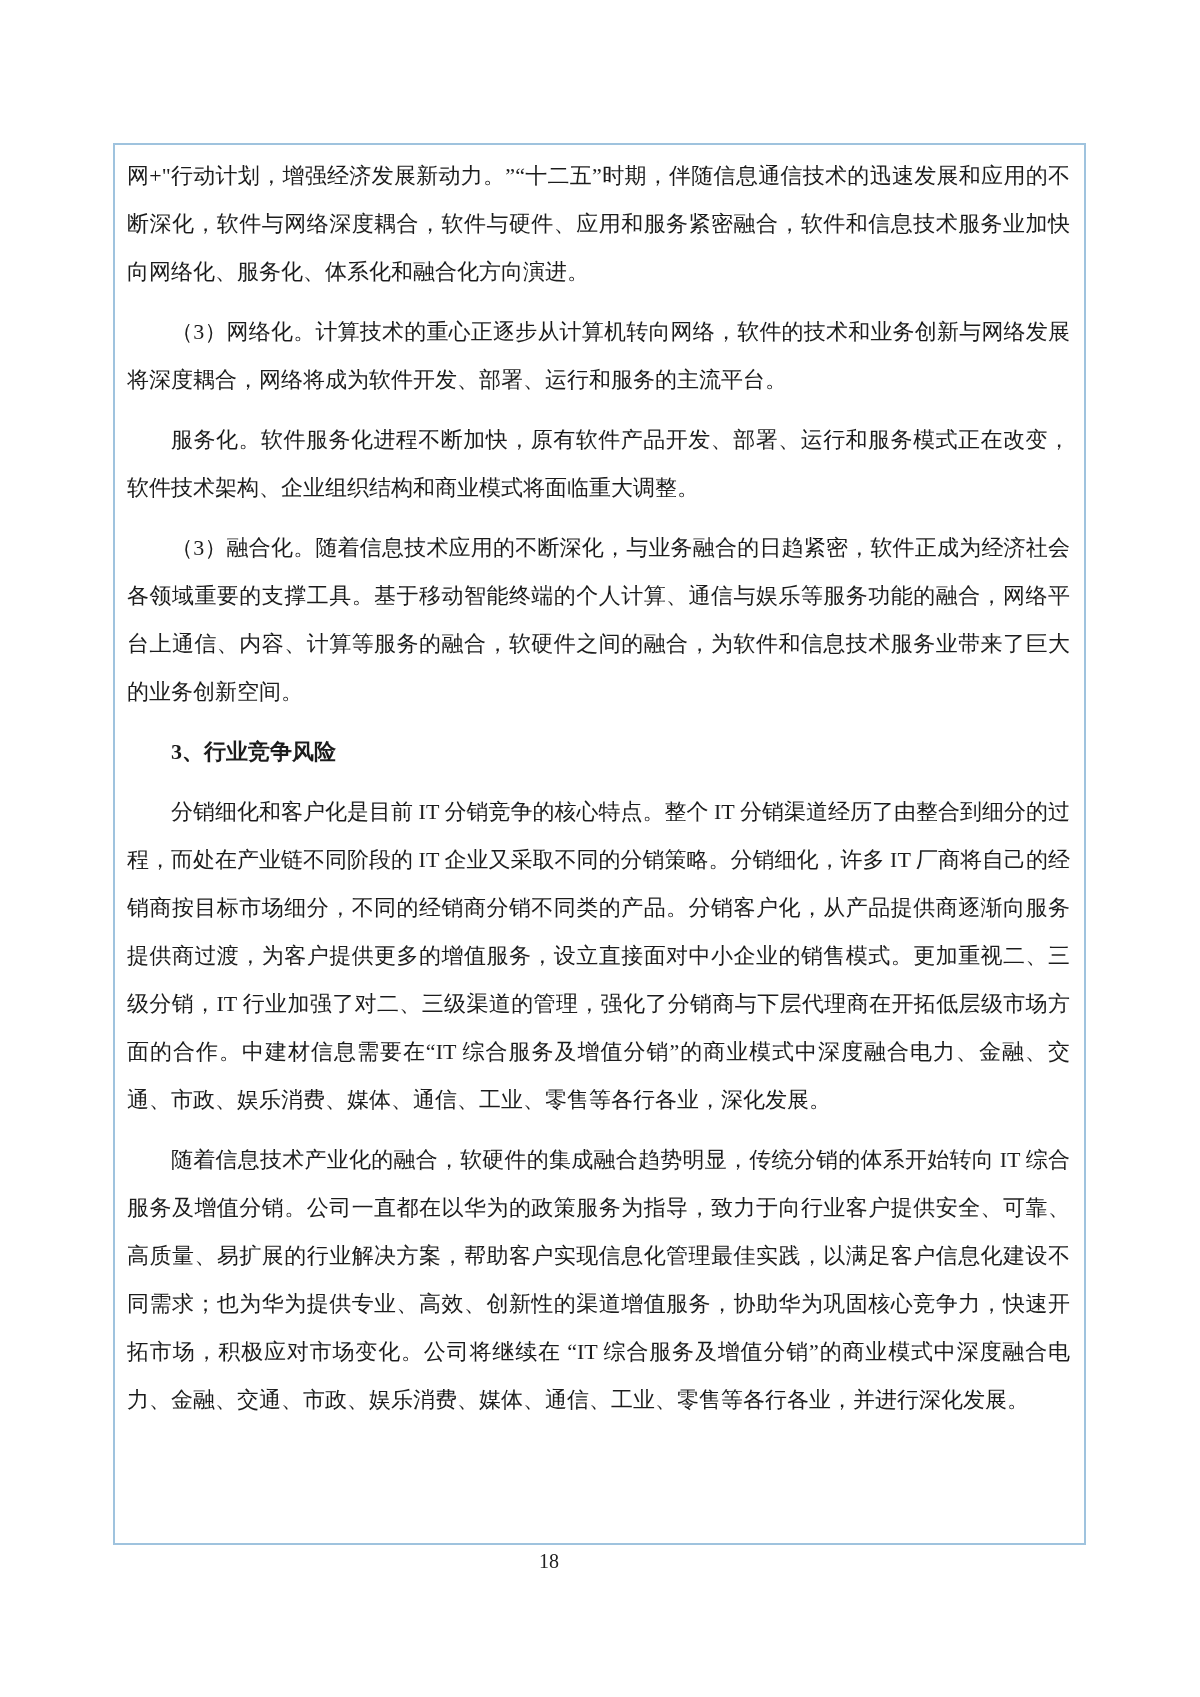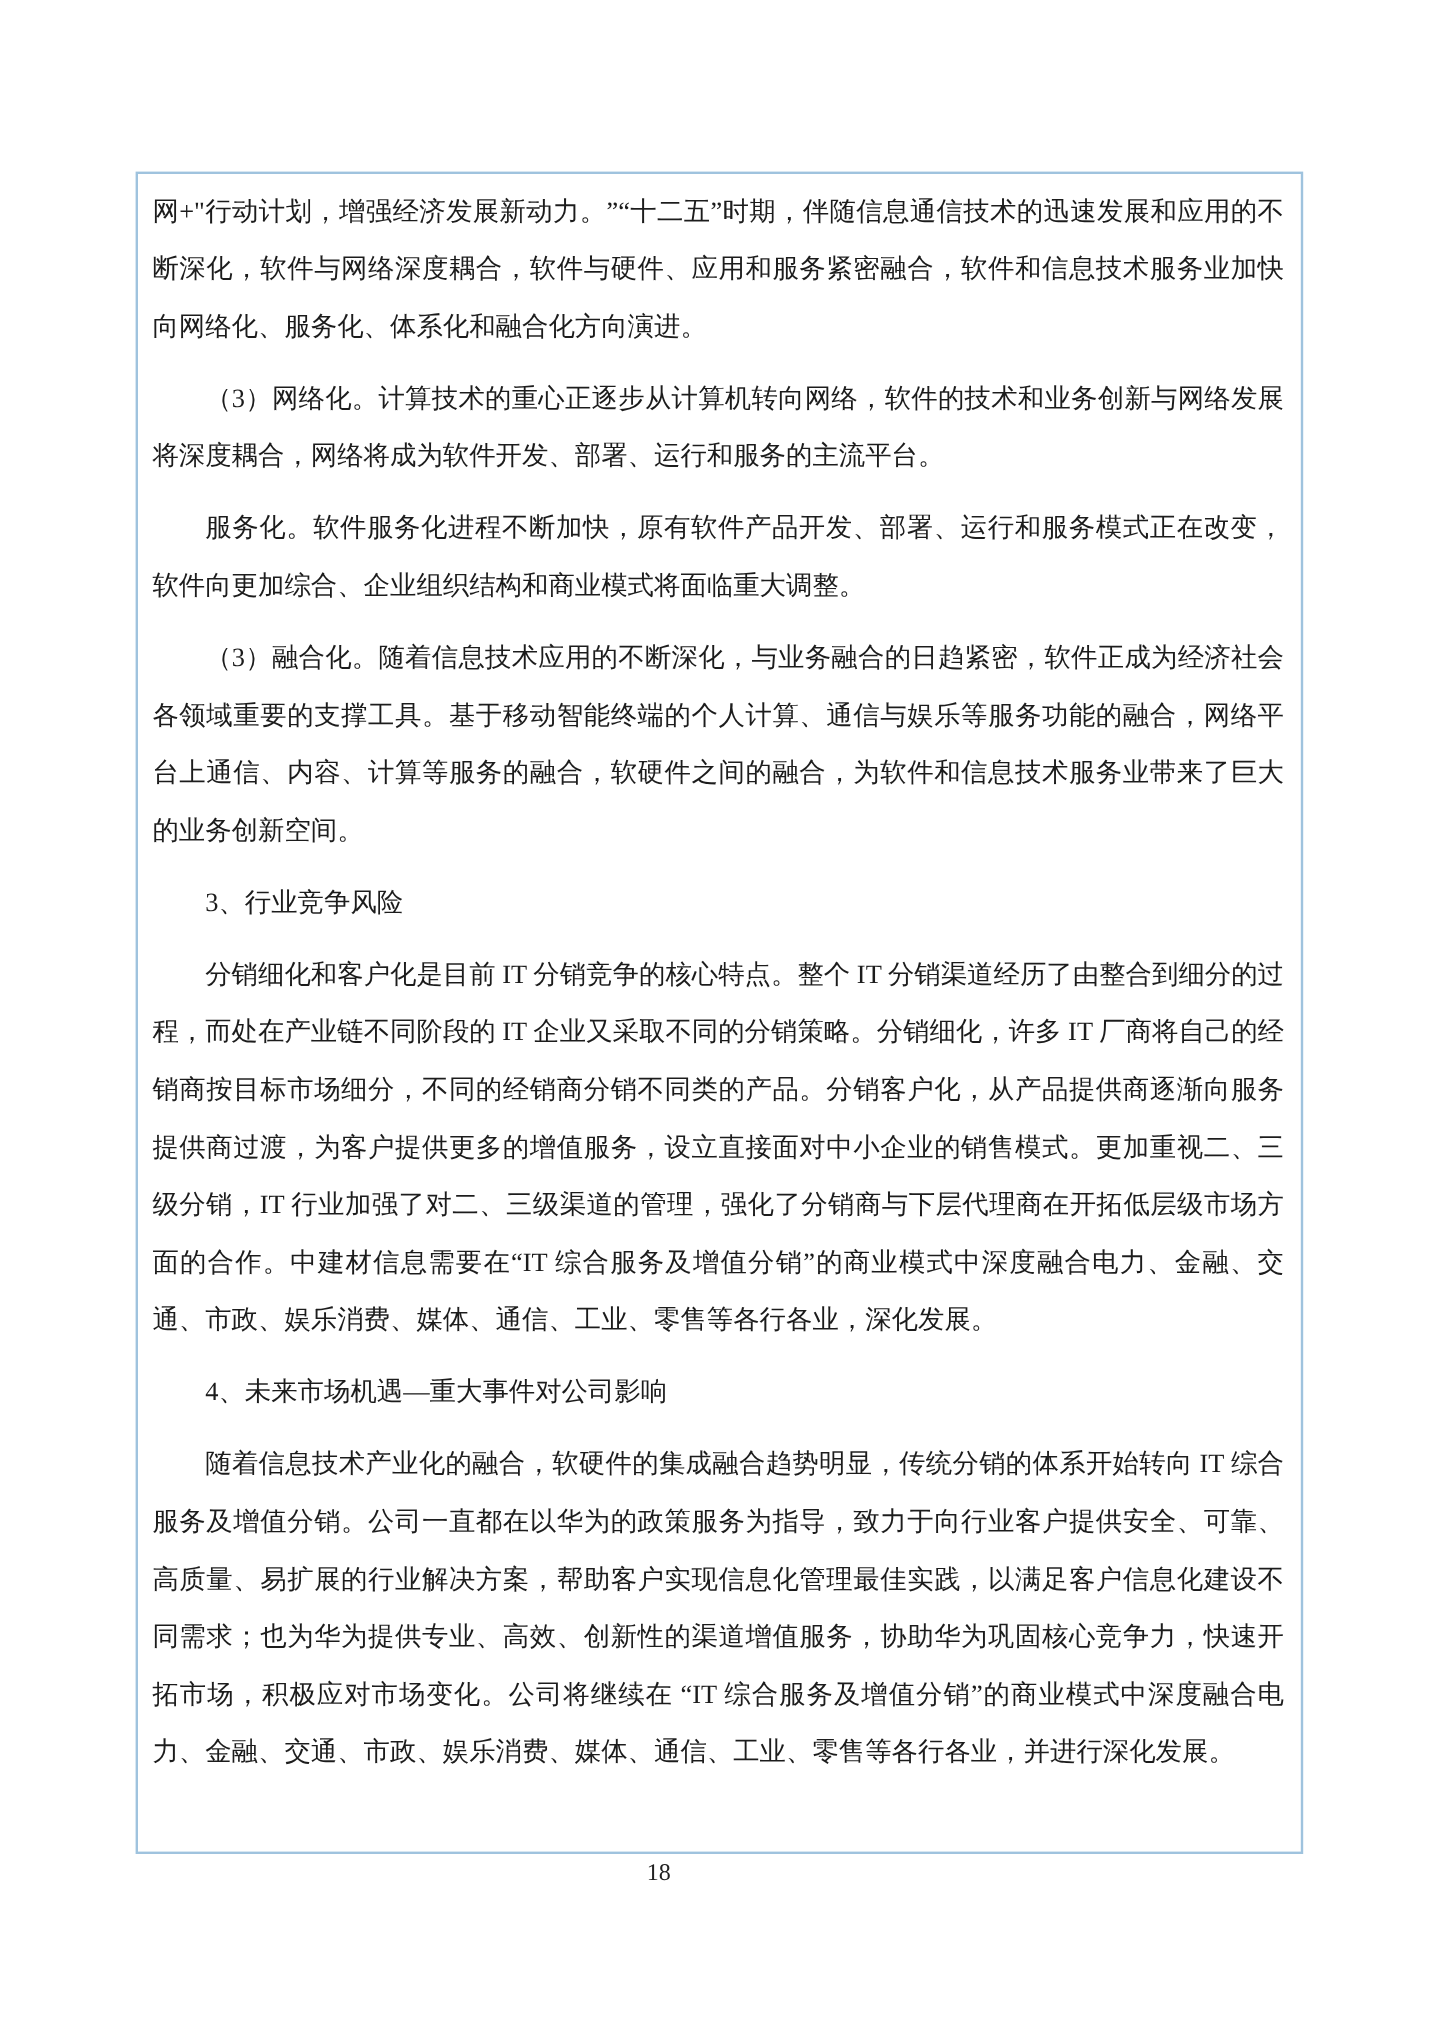--- a/index.html
+++ b/index.html
@@ -30,21 +30,21 @@
     font-size: 22px;
     line-height: 48px;
     color: #1c1c1c;
     text-align: justify;
     text-indent: 2em;
   }
   .para.no-indent {
     text-indent: 0;
   }
   .para.heading {
-    font-weight: 400;
+    font-weight: 700;
   }
   .page-footer {
     position: absolute;
     top: 1550px;
     left: 0;
     width: 1032px;
     box-sizing: border-box;
     padding-left: 66px;
     text-align: center;
   }
@@ -53,23 +53,22 @@
     color: #222222;
     font-family: "Liberation Serif", "DejaVu Serif", serif;
   }
 </style>
 </head>
 <body>
 
 <div class="content-box">
   <p class="para no-indent">网+"行动计划，增强经济发展新动力。”“十二五”时期，伴随信息通信技术的迅速发展和应用的不断深化，软件与网络深度耦合，软件与硬件、应用和服务紧密融合，软件和信息技术服务业加快向网络化、服务化、体系化和融合化方向演进。</p>
   <p class="para">（3）网络化。计算技术的重心正逐步从计算机转向网络，软件的技术和业务创新与网络发展将深度耦合，网络将成为软件开发、部署、运行和服务的主流平台。</p>
-  <p class="para">服务化。软件服务化进程不断加快，原有软件产品开发、部署、运行和服务模式正在改变，软件向更加综合、企业组织结构和商业模式将面临重大调整。</p>
+  <p class="para">服务化。软件服务化进程不断加快，原有软件产品开发、部署、运行和服务模式正在改变，软件技术架构、企业组织结构和商业模式将面临重大调整。</p>
   <p class="para">（3）融合化。随着信息技术应用的不断深化，与业务融合的日趋紧密，软件正成为经济社会各领域重要的支撑工具。基于移动智能终端的个人计算、通信与娱乐等服务功能的融合，网络平台上通信、内容、计算等服务的融合，软硬件之间的融合，为软件和信息技术服务业带来了巨大的业务创新空间。</p>
   <p class="para heading">3、行业竞争风险</p>
   <p class="para">分销细化和客户化是目前 IT 分销竞争的核心特点。整个 IT 分销渠道经历了由整合到细分的过程，而处在产业链不同阶段的 IT 企业又采取不同的分销策略。分销细化，许多 IT 厂商将自己的经销商按目标市场细分，不同的经销商分销不同类的产品。分销客户化，从产品提供商逐渐向服务提供商过渡，为客户提供更多的增值服务，设立直接面对中小企业的销售模式。更加重视二、三级分销，IT 行业加强了对二、三级渠道的管理，强化了分销商与下层代理商在开拓低层级市场方面的合作。中建材信息需要在“IT 综合服务及增值分销”的商业模式中深度融合电力、金融、交通、市政、娱乐消费、媒体、通信、工业、零售等各行各业，深化发展。</p>
-  <p class="para heading">4、未来市场机遇—重大事件对公司影响</p>
   <p class="para">随着信息技术产业化的融合，软硬件的集成融合趋势明显，传统分销的体系开始转向 IT 综合服务及增值分销。公司一直都在以华为的政策服务为指导，致力于向行业客户提供安全、可靠、高质量、易扩展的行业解决方案，帮助客户实现信息化管理最佳实践，以满足客户信息化建设不同需求；也为华为提供专业、高效、创新性的渠道增值服务，协助华为巩固核心竞争力，快速开拓市场，积极应对市场变化。公司将继续在 “IT 综合服务及增值分销”的商业模式中深度融合电力、金融、交通、市政、娱乐消费、媒体、通信、工业、零售等各行各业，并进行深化发展。</p>
 </div>
 
 <div class="page-footer">
   <span class="page-number">18</span>
 </div>
 
 </body></html>

